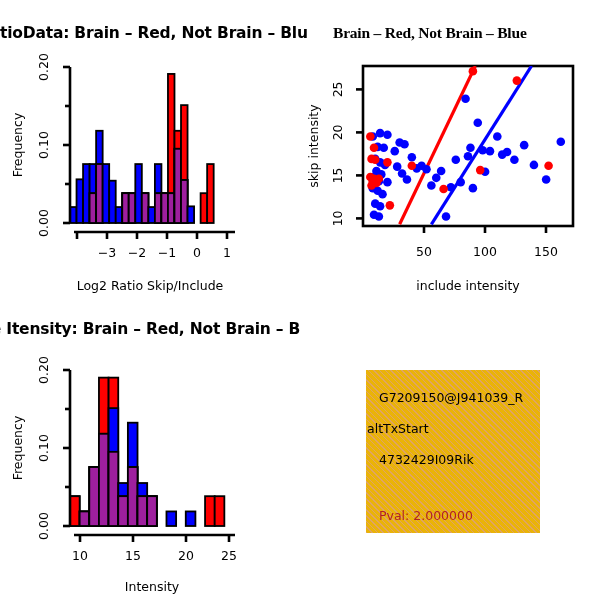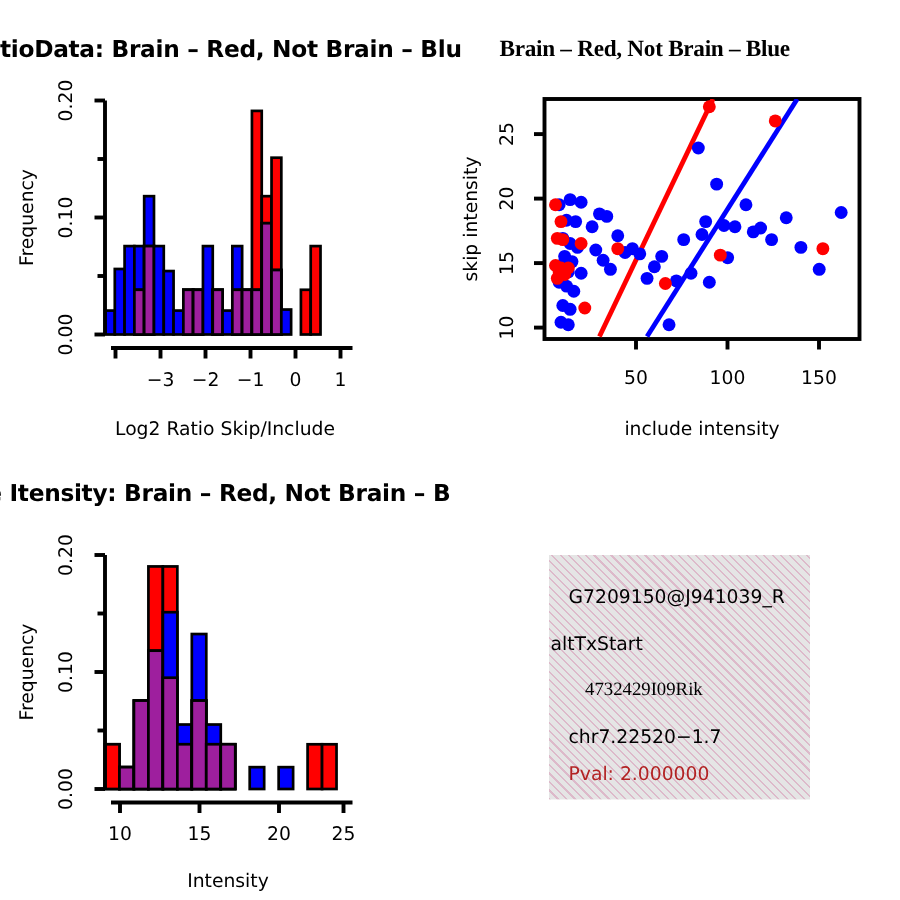--- a/index.html
+++ b/index.html
@@ -3,21 +3,21 @@
 <meta charset="utf-8">
 <style>
   html,body{margin:0;padding:0;background:#ffffff;}
   body{width:600px;height:600px;position:relative;overflow:hidden;
        font-family:"DejaVu Sans","Liberation Sans",sans-serif;color:#000;}
   .panel{position:absolute;}
   .ptitle{position:absolute;font-weight:bold;font-size:15.5px;white-space:nowrap;letter-spacing:-0.2px;}
   svg{display:block;overflow:visible;}
   .axis-label{font-size:12.5px;}
   .tick-label{font-size:12.5px;}
-  .annot-box{position:absolute;background:#e5e5e5;overflow:hidden;}
+  .annot-box{position:absolute;background:#eab308;overflow:hidden;}
   .annot-box .hatch{position:absolute;inset:0;
       background-image:repeating-linear-gradient(45deg,
         rgba(214,150,180,.55) 0 1px, rgba(0,0,0,0) 1px 4px);}
   .annot-line{position:absolute;font-size:12.5px;white-space:nowrap;}
 </style>
 </head>
 <body>
 
 <div class="ptitle" style="left:-22px;top:24px;">RatioData: Brain – Red, Not Brain – Blu</div>
 
@@ -280,16 +280,15 @@
       </g>
     <text class="axis-label" x="152" y="243" text-anchor="middle">Intensity</text>
     <text class="axis-label" x="22" y="100" text-anchor="middle" transform="rotate(-90 22 100)">Frequency</text>
   </svg>
 </div>
 
 <div class="annot-box" style="left:366px;top:370px;width:174px;height:163px;">
   <div class="hatch"></div>
   <div class="annot-line" style="left:13px;top:20px;">G7209150@J941039_R</div>
   <div class="annot-line" style="left:1px;top:51px;">altTxStart</div>
-  <div class="annot-line" style="left:24px;top:82px;font-family:Liberation Serif, serif;">4732429I09Rik</div>
-  <div class="annot-line" style="left:13px;top:113px;">chr7.22520−1.7</div>
+  <div class="annot-line" style="left:13px;top:82px;">4732429I09Rik</div>
   <div class="annot-line" style="left:13px;top:138px;color:#B22222;text-align:center;">Pval: 2.000000</div>
 </div>
 
 </body></html>

